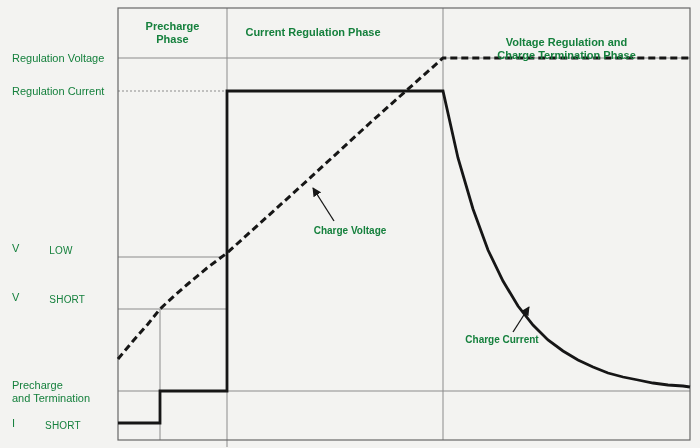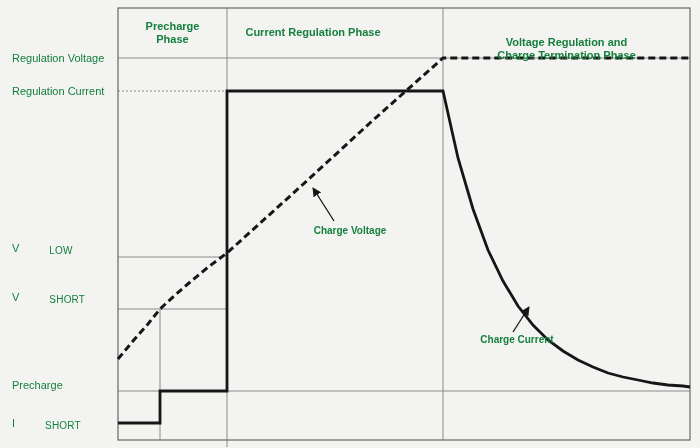--- a/index.html
+++ b/index.html
@@ -89,21 +89,22 @@
   <div class="axis-lbl" style="top:52px;">Regulation Voltage</div>
   <div class="axis-lbl" style="top:85px;">Regulation Current</div>
   <div class="axis-lbl short" style="top:242px;">
     <span>V</span><sub>LOW</sub>
   </div>
   <div class="axis-lbl short" style="top:291px;">
     <span>V</span><sub>SHORT</sub>
   </div>
   <div class="axis-lbl" style="top:379px;">
     <span class="block-line">Precharge</span>
+    <span class="block-line">and Termination</span>
   </div>
   <div class="axis-lbl short" style="top:417px;">
     <span>I</span><sub>SHORT</sub>
   </div>
 
   <div class="curve-lbl" style="left:300px; top:224px;">Charge Voltage</div>
-  <div class="curve-lbl" style="left:467px; top:333px;">Charge Current</div>
+  <div class="curve-lbl" style="left:452px; top:333px;">Charge Current</div>
 
 </div>
 
 </body></html>

